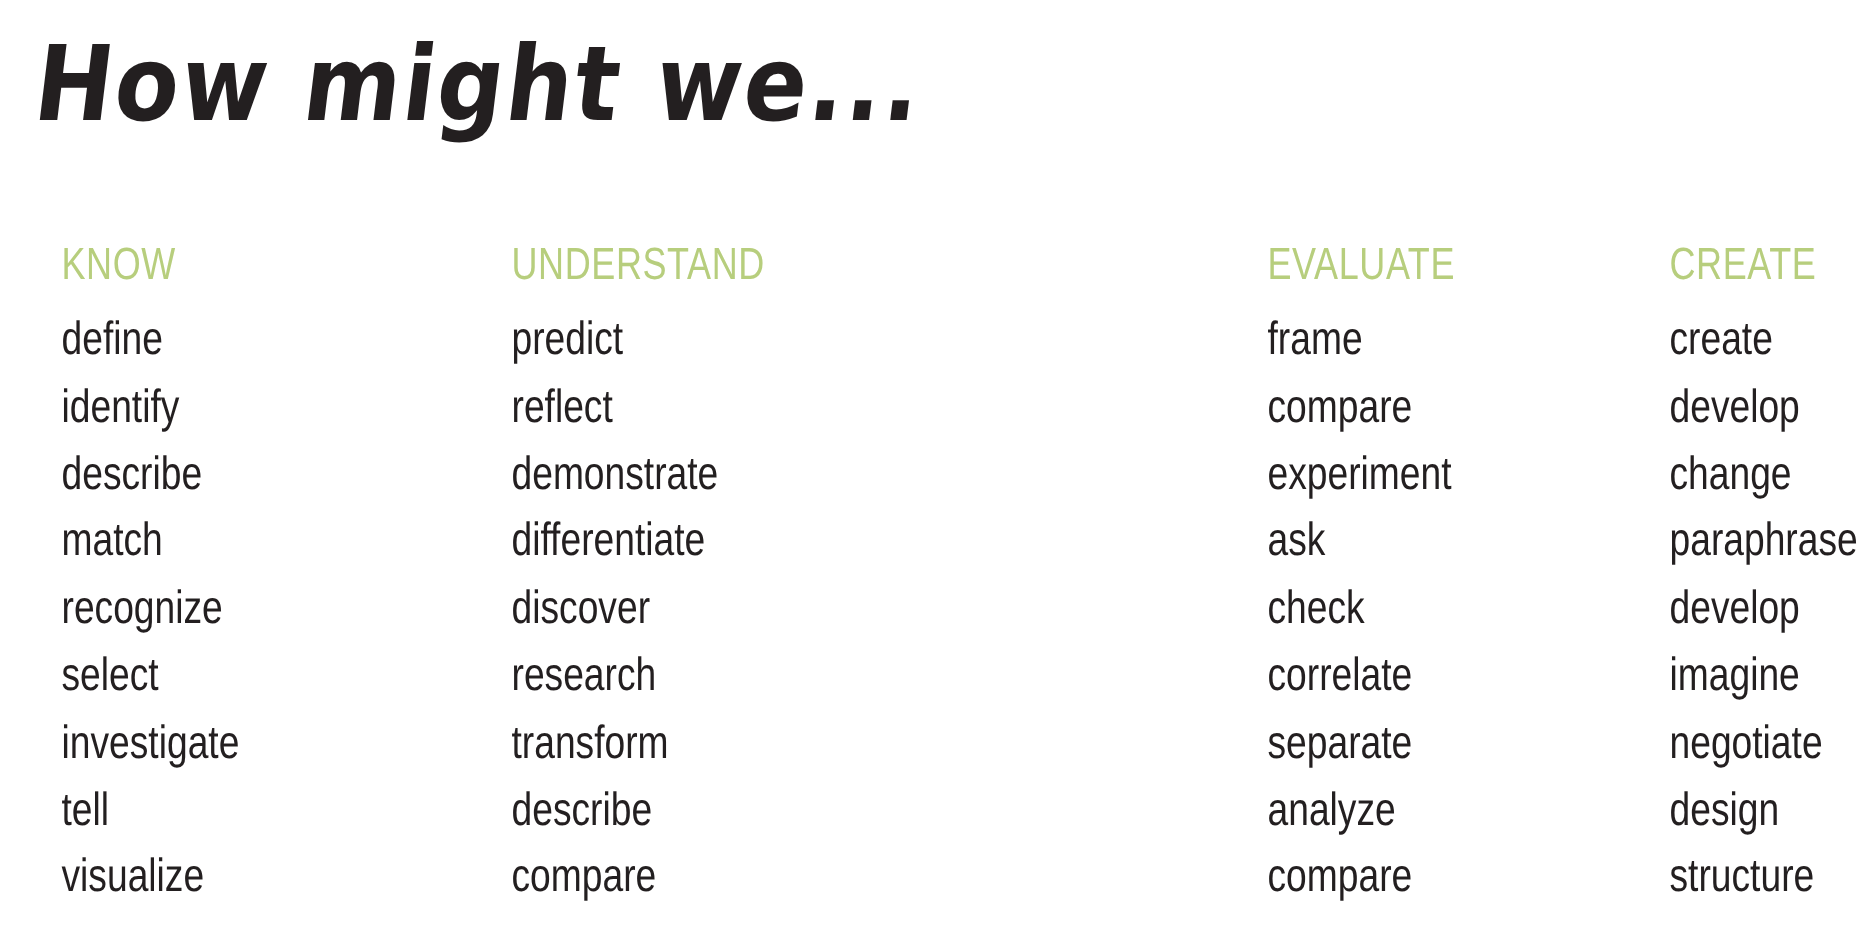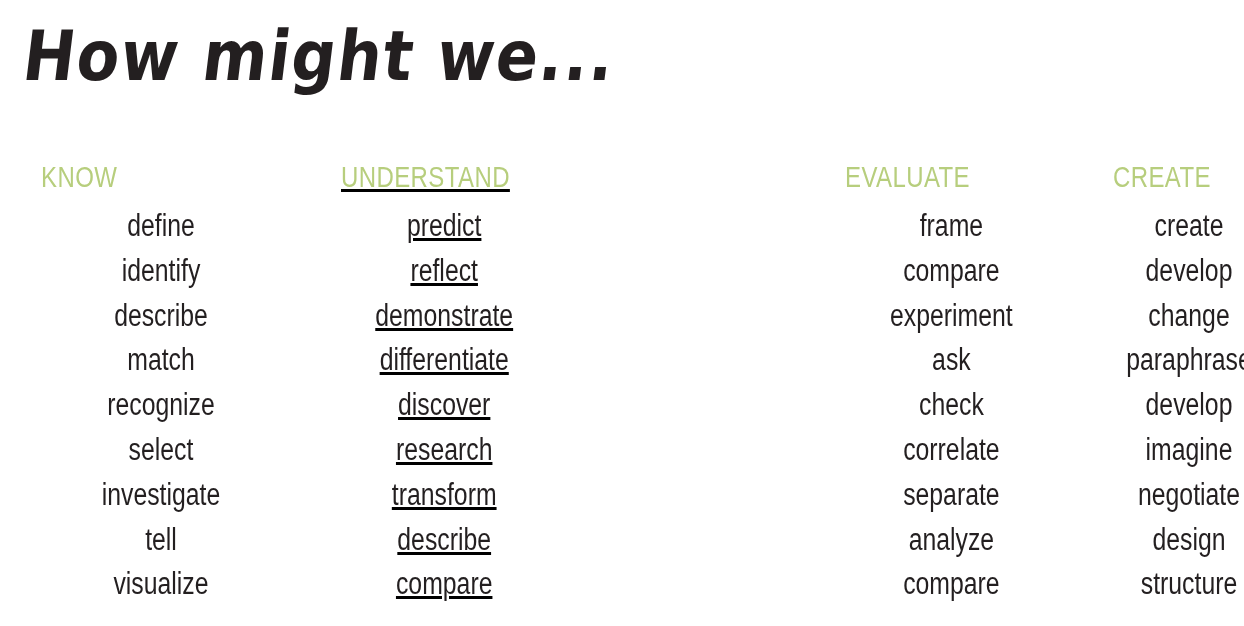--- a/index.html
+++ b/index.html
@@ -47,21 +47,21 @@
     height: 450px;
     padding-left: 28px;
   }
 
   .column {
     position: absolute;
     top: 0;
   }
 
   .col-0 { left: 28px;   width: 300px; }
-  .col-1 { left: 328px;  width: 258px; text-decoration: underline; }
+  .col-1 { left: 328px;  width: 258px; }
   .col-2 { left: 588px;  width: 242px; }
   .col-3 { left: 832px;  width: 266px; }
   .col-4 { left: 1100px; width: 190px; }
 
   .col-head {
     font-family: "Liberation Sans Narrow", "Liberation Sans", sans-serif;
     font-size: 30px;
     line-height: 34px;
     font-weight: 400;
     color: #b7ce7d;
@@ -69,21 +69,20 @@
     white-space: nowrap;
     transform: scaleX(0.80);
     transform-origin: left center;
     margin-bottom: 10px;
   }
 
   .col-list {
     list-style: none;
     margin: 0;
     padding: 0;
-    text-align: center;
   }
 
   .col-item {
     font-family: "Liberation Sans Narrow", "Liberation Sans", sans-serif;
     font-size: 31px;
     line-height: 44.8px;
     font-weight: 400;
     color: #231f20;
     white-space: nowrap;
     transform: scaleX(0.80);

